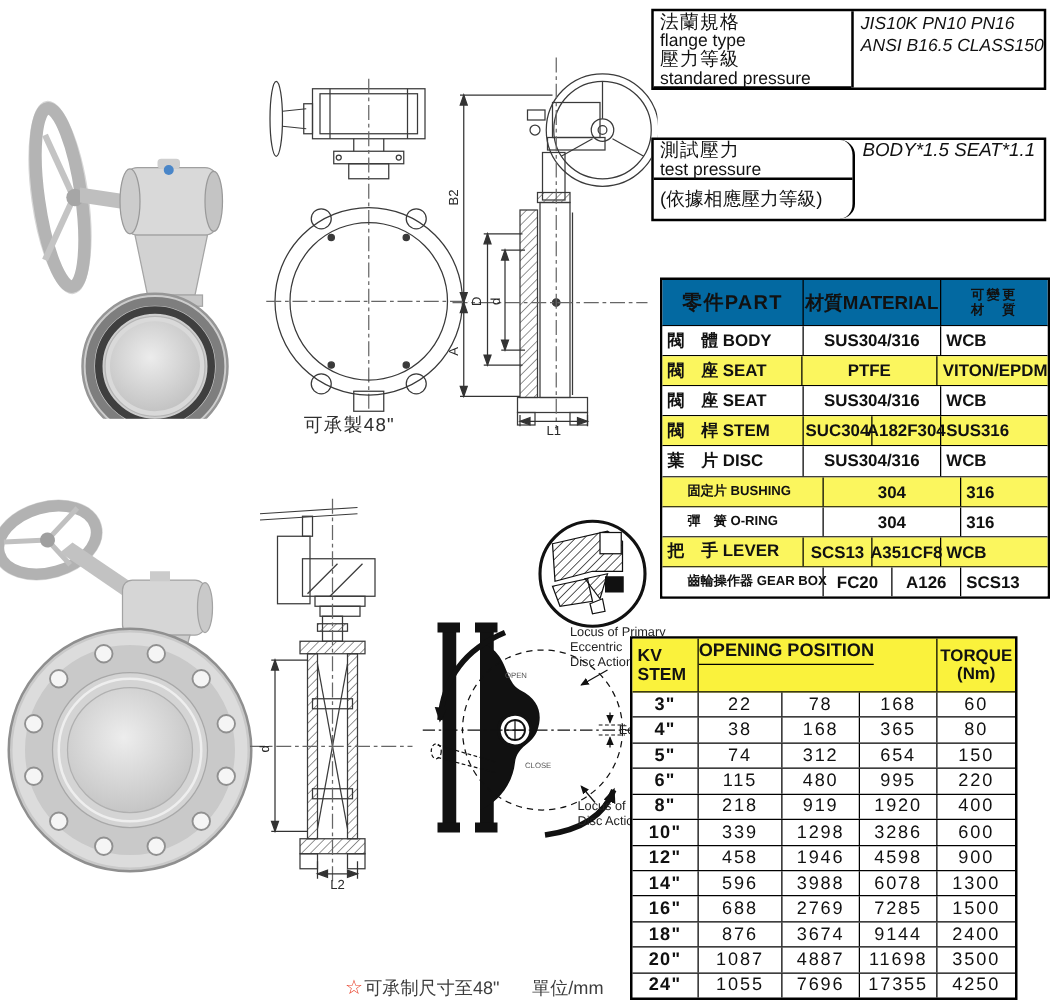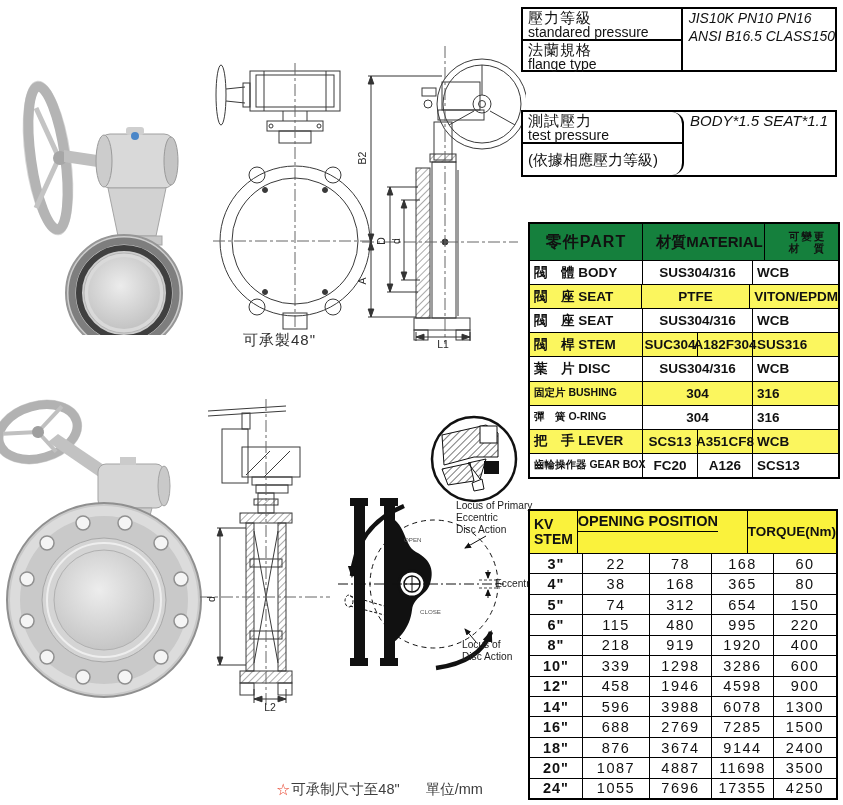--- a/index.html
+++ b/index.html
@@ -18,51 +18,51 @@
   .t-div{border-bottom:2px solid #000;}
   .zh{font-size:15px;letter-spacing:1px;line-height:16px;white-space:nowrap;}
   .en{font-size:14px;line-height:13px;white-space:nowrap;}
   .t-right{flex:1;display:flex;flex-direction:column;justify-content:flex-start;padding-left:6px;
            font-size:14px;line-height:18px;white-space:nowrap;font-style:italic;}
   .t-right.single{font-size:15px;}
 
   
   #parts-table{position:absolute;left:528px;top:222px;width:312px;height:257px;border:2.5px solid #000;
                box-sizing:border-box;display:flex;flex-direction:column;background:#fff;}
-  .p-head{height:36px;display:flex;background:#15803d;border-bottom:1.5px solid #000;font-weight:bold;gap:12px;}
+  .p-head{height:36px;display:flex;background:#0369a1;border-bottom:1.5px solid #000;font-weight:bold;}
   .p-hc{display:flex;align-items:center;justify-content:center;box-sizing:border-box;}
   .p-hpart{width:113px;border-right:1.5px solid #000;font-size:16px;letter-spacing:1px;}
   .p-hmat{width:110px;border-right:1.5px solid #000;font-size:15px;}
   .p-halt{flex:1;flex-direction:column;font-size:10.5px;line-height:12px;letter-spacing:2px;text-align:right;}
   .p-body{flex:1;display:flex;flex-direction:column;}
   .p-row{flex:1;display:flex;background:#fff;}
   .p-row:not(:last-child){border-bottom:1.5px solid #000;}
   .p-row.yellow{background:#FBF65E;}
   .p-cell{display:flex;align-items:center;font-size:13.5px;font-weight:bold;box-sizing:border-box;white-space:nowrap;}
   .p-part{width:113px;border-right:1.5px solid #000;padding-left:4px;}
-  .p-part.small{font-size:10.5px;}
+  .p-part.small{font-size:10.5px;margin-left:16px;}
   .p-m1,.p-m2{width:55px;border-right:1.5px solid #000;justify-content:center;}
   .p-mspan{width:110px;border-right:1.5px solid #000;justify-content:center;}
   .p-alt{flex:1;padding-left:4px;}
 
   
-  #kv-table{position:absolute;left:528px;top:509px;width:310px;height:291px;border:2.5px solid #000;
+  #kv-table{position:absolute;left:504px;top:509px;width:310px;height:291px;border:2.5px solid #000;
             box-sizing:border-box;display:flex;flex-direction:column;background:#fff;}
   .k-head{height:42px;display:flex;background:#FAF23C;border-bottom:1.5px solid #000;font-weight:bold;}
   .k-kv{width:53px;border-right:1.5px solid #000;box-sizing:border-box;display:flex;flex-direction:column;
         justify-content:center;padding-left:4px;font-size:14px;line-height:15px;}
   .k-mid{width:191px;border-right:1.5px solid #000;box-sizing:border-box;display:flex;}
   .k-open{height:21px;border-bottom:1.5px solid #000;display:flex;align-items:center;justify-content:center;
           font-size:14.5px;box-sizing:border-box;}
   .k-degs{flex:1;display:flex;}
   .k-deg{display:flex;align-items:center;justify-content:center;font-size:13.5px;box-sizing:border-box;}
   .k-d30{width:67px;border-right:1.5px solid #000;}
   .k-d60{width:62px;border-right:1.5px solid #000;}
   .k-d90{flex:1;}
-  .k-tq{flex:1;display:flex;flex-direction:row;align-items:center;justify-content:center;
+  .k-tq{flex:1;display:flex;flex-direction:column;align-items:center;justify-content:center;
         font-size:13.5px;line-height:14px;}
   .k-body{flex:1;display:flex;flex-direction:column;}
   .k-row{flex:1;display:flex;}
   .k-row:not(:last-child){border-bottom:1.5px solid #000;}
   .k-cell{display:flex;align-items:center;justify-content:center;font-size:14.5px;letter-spacing:1.5px;
           box-sizing:border-box;}
   .k-size{width:53px;font-weight:bold;border-right:1.5px solid #000;letter-spacing:1px;}
   .k-30{width:67px;border-right:1.5px solid #000;}
   .k-60{width:62px;border-right:1.5px solid #000;}
   .k-90{width:62px;border-right:1.5px solid #000;}
@@ -375,27 +375,27 @@
       <text x="157" y="95">Eccentric</text>
       <text x="124" y="156">Locus of</text>
       <text x="124" y="168">Disc Action</text>
       <text x="66" y="50" font-size="6.2" fill="#555">OPEN</text>
       <text x="82" y="122" font-size="6.2" fill="#555">CLOSE</text>
     </g>
   </svg>
 
   <div id="pressure-table" class="tbl">
     <div class="t-left">
+      <div class="t-cell" style="flex:1">
+        <div class="zh">法蘭規格</div>
+        <div class="en">flange type</div>
+      </div>
       <div class="t-cell t-div">
         <div class="zh">壓力等級</div>
         <div class="en">standared pressure</div>
-      </div>
-      <div class="t-cell" style="flex:1">
-        <div class="zh">法蘭規格</div>
-        <div class="en">flange type</div>
       </div>
     </div>
     <div class="t-right">
       <div>JIS10K  PN10  PN16</div>
       <div>ANSI  B16.5  CLASS150</div>
     </div>
   </div>
 
   <div id="test-table" class="tbl">
     <div class="t-left">

